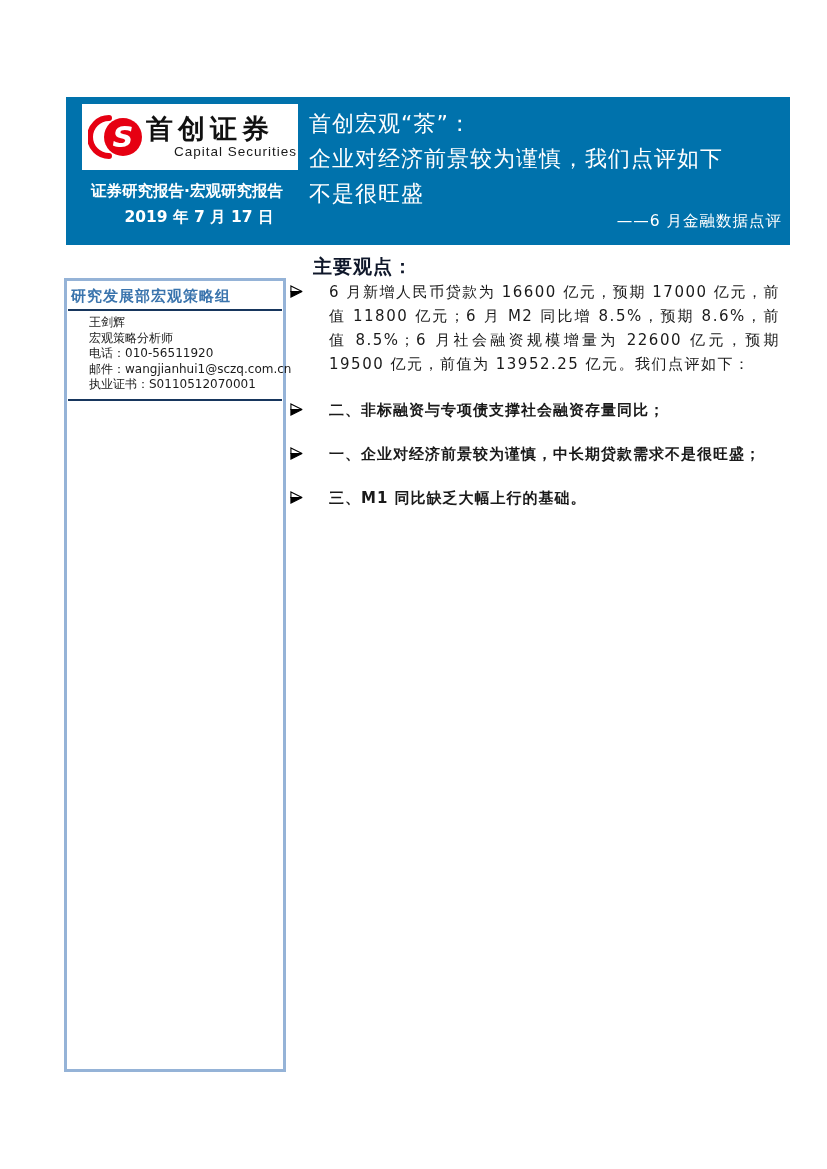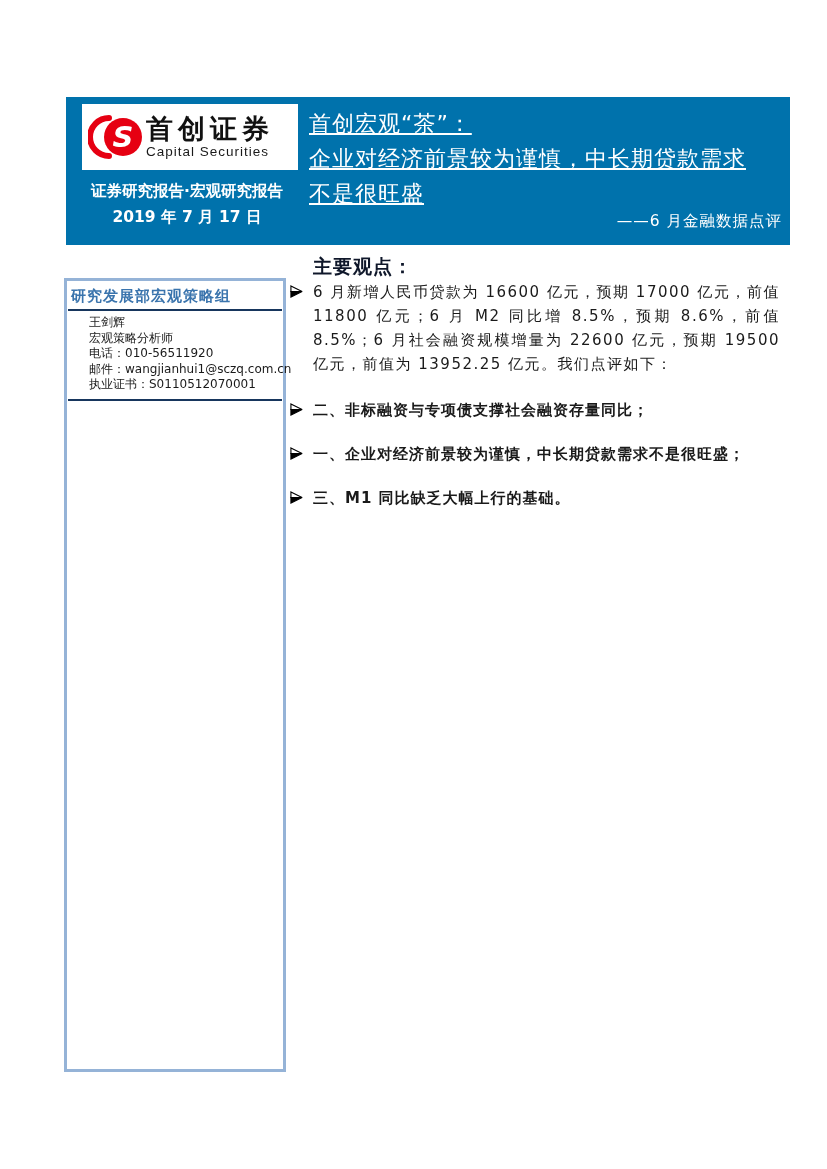--- a/index.html
+++ b/index.html
@@ -20,35 +20,35 @@
     background:#ffffff; display:flex; align-items:center; padding:2px 6px;
   }
   .logo-mark { width:58px; height:50px; flex:0 0 auto; }
   .logo-text { display:flex; flex-direction:column; align-items:flex-start; flex:1; }
   .brand-cn {
     font-family:"DejaVu Serif", serif; font-weight:bold; color:#111;
     font-size:27px; letter-spacing:5px; line-height:30px; white-space:nowrap;
   }
   .brand-en {
     font-family:"Liberation Sans", sans-serif; color:#1a1a1a;
-    font-size:13.5px; letter-spacing:1px; line-height:16px; white-space:nowrap;
+    font-size:13.5px; letter-spacing:1px; line-height:16px; white-space:nowrap;margin-left:28px;
   }
   .report-type {
     position:absolute; left:4px; top:84px; width:234px; text-align:center;
     color:#ffffff; font-weight:bold; font-size:15.5px; white-space:nowrap;
   }
   .report-date {
-    position:absolute; left:4px; top:110px; width:234px; text-align:center;
+    position:absolute; left:16px; top:110px; width:234px; text-align:center;
     color:#ffffff; font-weight:bold; font-size:15.5px;
   }
   .title-block {
     position:absolute; left:243px; top:9px; width:470px;
     color:#ffffff; font-size:22px; line-height:35px; font-weight:500;
   }
-  .title-block .line { white-space:nowrap; letter-spacing:1px;text-decoration:underline; }
+  .title-block .line { white-space:nowrap; letter-spacing:1px; }
   .header-subtitle {
     position:absolute; right:8px; top:114px;
     color:#ffffff; font-size:15.5px; letter-spacing:1px; white-space:nowrap;
   }
 
   
   .side-box {
     position:absolute; left:64px; top:278px; width:222px; height:794px;
     border:3px solid #95B3D7; background:#ffffff;
   }
@@ -67,21 +67,21 @@
   .main-col { position:absolute; left:290px; top:254px; width:490px; }
   .main-heading {
     margin-left:23px; color:#0f172a; font-weight:bold; font-size:19px;
     letter-spacing:1px; 
   }
   .bullet-row { display:flex; align-items:flex-start; margin-bottom:20px; }
   .bullet-icon { flex:0 0 23px; padding-top:5px; }
   .bullet-icon svg { display:block; }
   .bullet-text {
     flex:1; font-size:15px; line-height:24px; color:#1a1a1a;
-    text-align:justify; letter-spacing:1.5px;
+    text-align:justify; letter-spacing:1.5px;margin-left:16px;
   }
   .bullet-row.summary { margin-bottom:22px; }
   .bullet-row.point .bullet-text { font-weight:bold; letter-spacing:1px; }
 </style>
 </head>
 <body>
 
 <div class="page">
 
   <div class="header-band">
@@ -98,21 +98,21 @@
         <span class="brand-cn">首创证券</span>
         <span class="brand-en">Capital Securities</span>
       </span>
     </div>
 
     <div class="report-type">证券研究报告·宏观研究报告</div>
     <div class="report-date">2019 年 7 月 17 日</div>
 
     <div class="title-block">
       <div class="line">首创宏观“茶”：</div>
-      <div class="line">企业对经济前景较为谨慎，中长期贷款需求</div>
+      <div class="line">企业对经济前景较为谨慎，我们点评如下</div>
       <div class="line">不是很旺盛</div>
     </div>
 
     <div class="header-subtitle">——6 月金融数据点评</div>
   </div>
 
   <div class="side-box">
     <div class="side-title">研究发展部宏观策略组</div>
     <hr class="side-rule">
     <div class="analyst-info">

